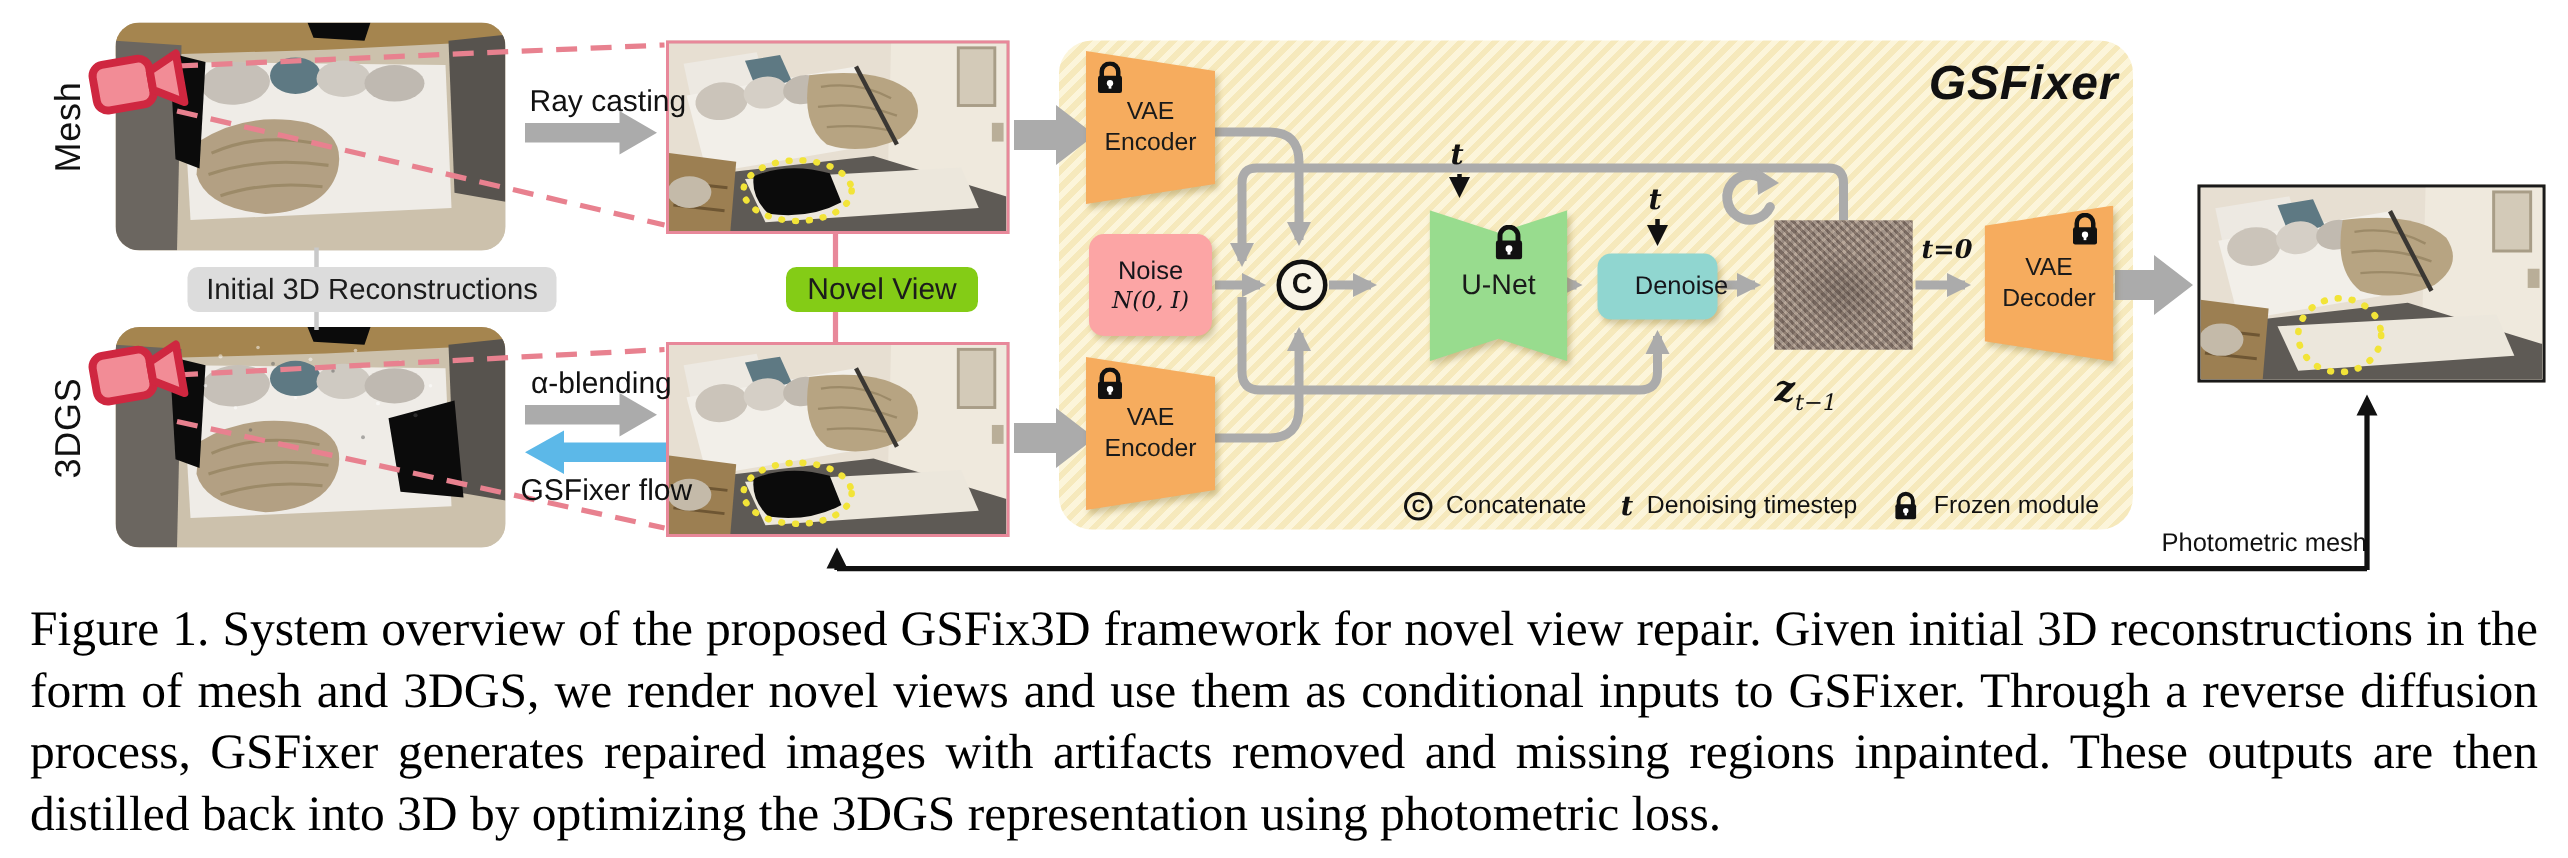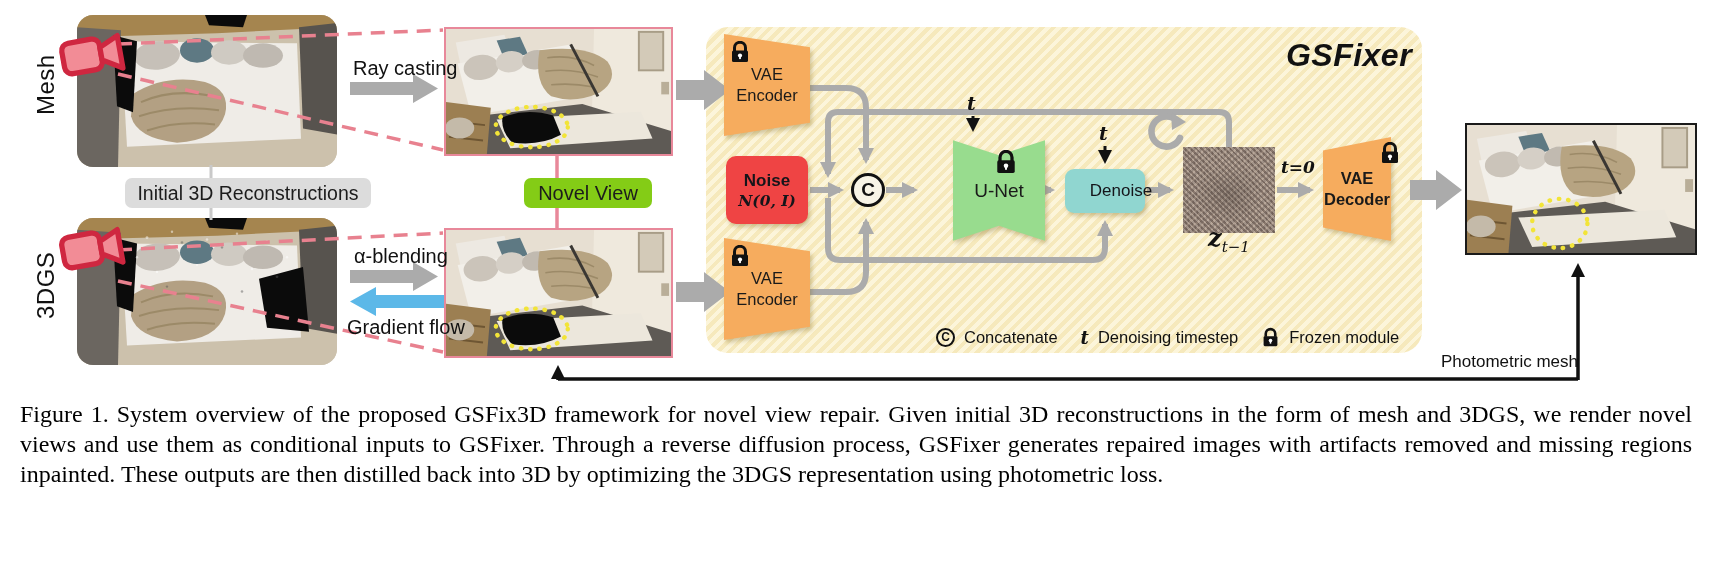--- a/index.html
+++ b/index.html
@@ -40,36 +40,36 @@
      justify-content:center;font-weight:bold;font-size:19px;}
   .mathit{font-family:"DejaVu Serif",serif;font-style:italic;}
   .tlabel{position:absolute;font-family:"DejaVu Serif",serif;font-style:italic;font-size:19px;font-weight:bold;}
   #z-latent{position:absolute;left:1183px;top:147px;width:92px;height:86px;
      background:
        radial-gradient(closest-side at 50% 55%, rgba(70,60,55,.28), rgba(0,0,0,0) 72%),
        repeating-linear-gradient(45deg, rgba(101,84,75,.45) 0 2px, rgba(196,180,166,.40) 2px 4px),
        repeating-linear-gradient(-41deg, rgba(80,70,66,.35) 0 3px, rgba(187,168,150,.35) 3px 5px),
        repeating-linear-gradient(87deg, rgba(140,120,110,.30) 0 1px, rgba(220,205,190,.30) 1px 3px),
        #95867C;}
-  #z-label{position:absolute;left:1183px;top:223px;width:92px;text-align:center;}
+  #z-label{position:absolute;left:1183px;top:244px;width:92px;text-align:left;}
   #z-label .zb{font-family:"DejaVu Serif",serif;font-weight:bold;font-style:italic;font-size:24px;}
   #z-label .zs{font-family:"DejaVu Serif",serif;font-style:italic;font-size:15px;vertical-align:-6px;}
 
   
   #legend{position:absolute;left:936px;top:325px;height:24px;display:flex;align-items:center;
           gap:9px;font-size:16.5px;color:#111;}
   .circleC{display:inline-flex;width:19px;height:19px;border:2.2px solid #111;border-radius:50%;
            box-sizing:border-box;align-items:center;justify-content:center;
            font-size:12px;font-weight:bold;}
   .lgap{margin-left:14px;}
   .locksvg{display:block;}
 
   .smalltext{position:absolute;font-size:20px;color:#111;}
   #caption{position:absolute;left:20px;top:400px;width:1672px;margin:0;
-     font-family:"Liberation Serif",serif;font-size:24px;line-height:1.24;
+     font-family:"Liberation Serif",serif;font-size:33px;line-height:1.24;
      text-align:justify;color:#000;}
 </style>
 </head>
 <body>
 
 <div id="canvas">
 
   <div class="photo rounded z1" style="left:77px;top:15px;width:260px;height:152px;"><svg viewBox="0 0 260 150" width="100%" height="100%" preserveAspectRatio="none">
   <rect width="260" height="150" fill="#CCC1AC"></rect>
   <polygon points="0,0 260,0 260,12 140,18 0,22" fill="#A5854F"></polygon>
@@ -135,21 +135,21 @@
     <svg viewBox="0 0 64 50" width="100%" height="100%">
       <rect x="3" y="8" width="36" height="29" rx="7" fill="#F28C96" stroke="#CF2740" stroke-width="5"></rect>
       <polygon points="39,17 57,9 57,40 39,29" fill="#F28C96" stroke="#CF2740" stroke-width="5" stroke-linejoin="round"></polygon>
     </svg>
   </div>
 
   <div class="pill z3" style="left:87px;top:178px;width:246px;height:30px;background:#DCDCDC;font-size:19.5px;">Initial 3D Reconstructions</div>
 
   <div class="smalltext z3" style="left:353px;top:57px;">Ray casting</div>
   <div class="smalltext z3" style="left:354px;top:245px;">α-blending</div>
-  <div class="smalltext z3" style="left:347px;top:316px;">Gradient flow</div>
+  <div class="smalltext z3" style="left:347px;top:316px;">GSFixer flow</div>
 
   <div class="photo pinkframe z1" style="left:444px;top:27px;width:229px;height:129px;"><svg viewBox="0 0 231 130" width="100%" height="100%" preserveAspectRatio="none">
   <rect width="231" height="130" fill="#E7DFD2"></rect>
   <polygon points="152,0 231,0 231,130 168,98 150,82" fill="#EFE9DD"></polygon>
   <rect x="198" y="3" width="25" height="40" fill="#D3CAB8" stroke="#A89D87" stroke-width="2"></rect>
   <rect x="221" y="55" width="8" height="13" fill="#B9AE98"></rect>
   <polygon points="0,94 140,78 231,106 231,130 0,130" fill="#5E5A55"></polygon>
   <polygon points="52,94 200,86 212,114 66,124" fill="#ECE7DC"></polygon>
   <polygon points="10,14 60,6 70,40 18,52" fill="#EDE9E2"></polygon>
   <polygon points="12,36 128,16 154,68 26,90" fill="#F2EFE9"></polygon>
@@ -203,21 +203,21 @@
   <div class="abs z4" style="left:729px;top:41px;width:22px;height:22px;">
     <svg class="locksvg" viewBox="0 0 22 22" width="22" height="22">
         <path d="M5.5 10 V6.8 a5.5 5.5 0 0 1 11 0 V10" fill="none" stroke="#111" stroke-width="3"></path>
         <rect x="3" y="9.5" width="16" height="11.5" rx="1.5" fill="#111"></rect>
         <circle cx="11" cy="14.5" r="2.1" fill="#fff"></circle>
         <rect x="10.1" y="14.5" width="1.8" height="3.6" fill="#fff"></rect>
       </svg>
   </div>
 
   <div class="blockwrap z3" style="left:726px;top:156px;width:82px;height:68px;">
-    <div class="roundbox" style="background:#ef4444;font-weight:bold;">
+    <div class="roundbox" style="background:#fca5a5;">
       <span style="font-size:17px;">Noise</span>
       <span class="mathit" style="font-size:15.5px;">N(0, I)</span>
     </div>
   </div>
 
   <div class="blockwrap z3" style="left:724px;top:238px;width:86px;height:102px;">
     <div class="trap enc" style="background:#F6AC5E;">
       <span style="width:66px;">VAE Encoder</span>
     </div>
   </div>
@@ -263,21 +263,21 @@
     </svg>
   </div>
 
   <div id="z-latent" class="z3"></div>
   <div id="z-label" class="z3">
     <span class="zb">z</span><span class="zs">t−1</span>
   </div>
 
   <div class="tlabel z3" style="left:1281px;top:157px;font-size:17px;">t=0</div>
 
-  <div class="blockwrap z3" style="left:1323px;top:137px;width:68px;height:104px;font-weight:bold;">
+  <div class="blockwrap z3" style="left:1323px;top:137px;width:86px;height:104px;">
     <div class="trap dec" style="background:#F6AC5E;">
       <span style="width:70px;">VAE Decoder</span>
     </div>
   </div>
   <div class="abs z4" style="left:1379px;top:142px;width:22px;height:22px;">
     <svg class="locksvg" viewBox="0 0 22 22" width="22" height="22">
         <path d="M5.5 10 V6.8 a5.5 5.5 0 0 1 11 0 V10" fill="none" stroke="#111" stroke-width="3"></path>
         <rect x="3" y="9.5" width="16" height="11.5" rx="1.5" fill="#111"></rect>
         <circle cx="11" cy="14.5" r="2.1" fill="#fff"></circle>
         <rect x="10.1" y="14.5" width="1.8" height="3.6" fill="#fff"></rect>

